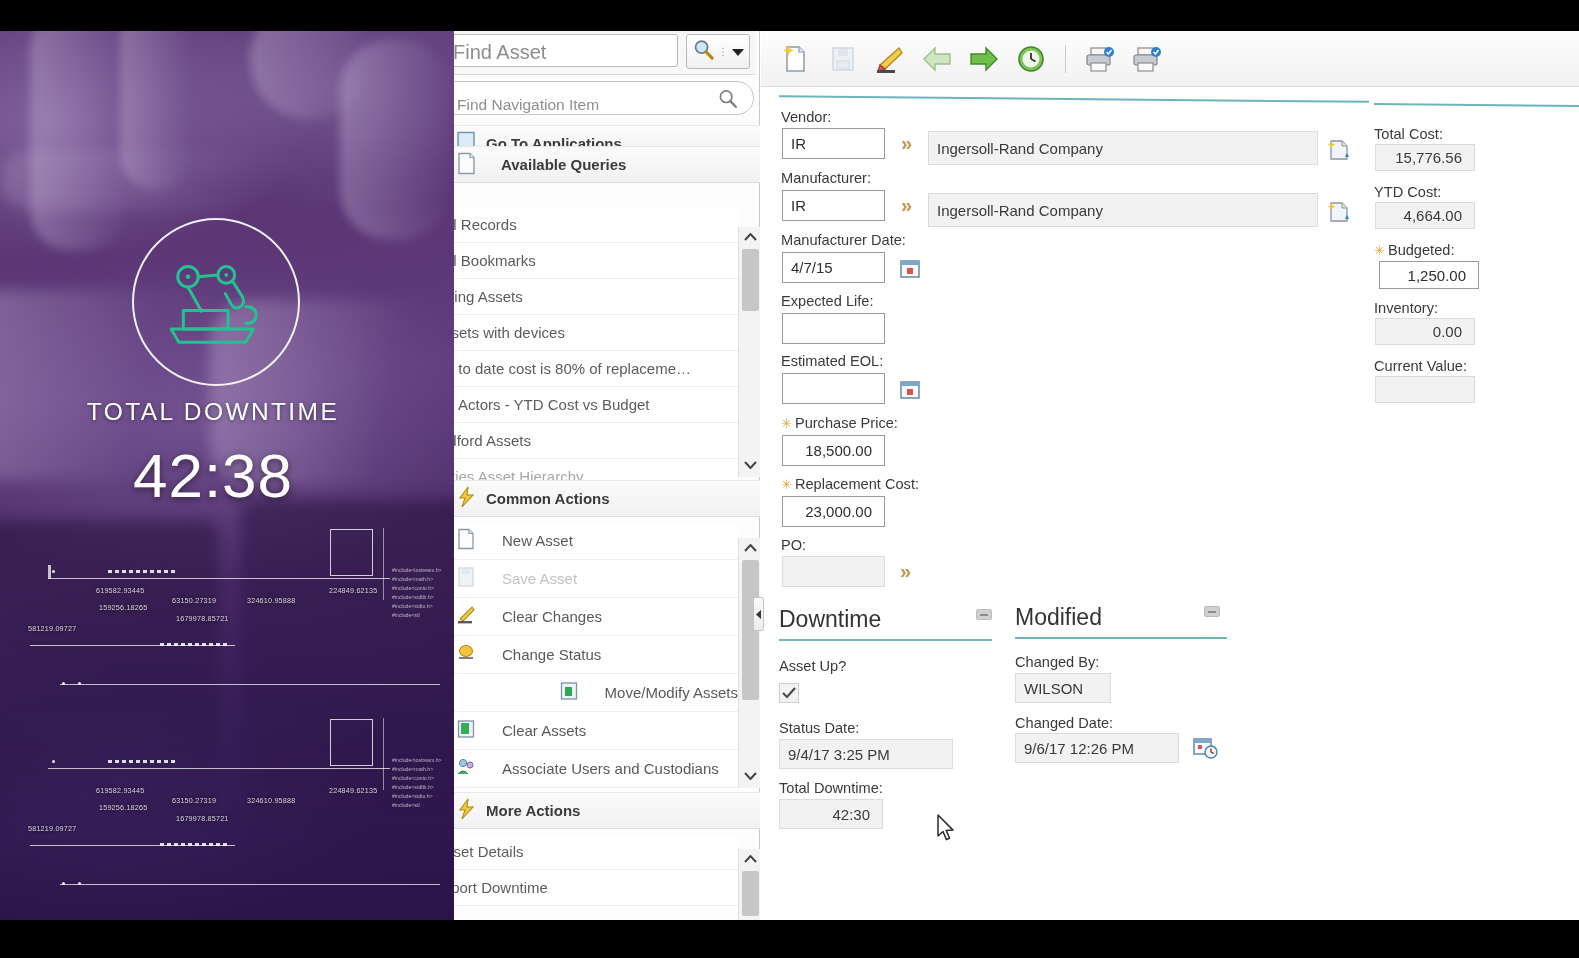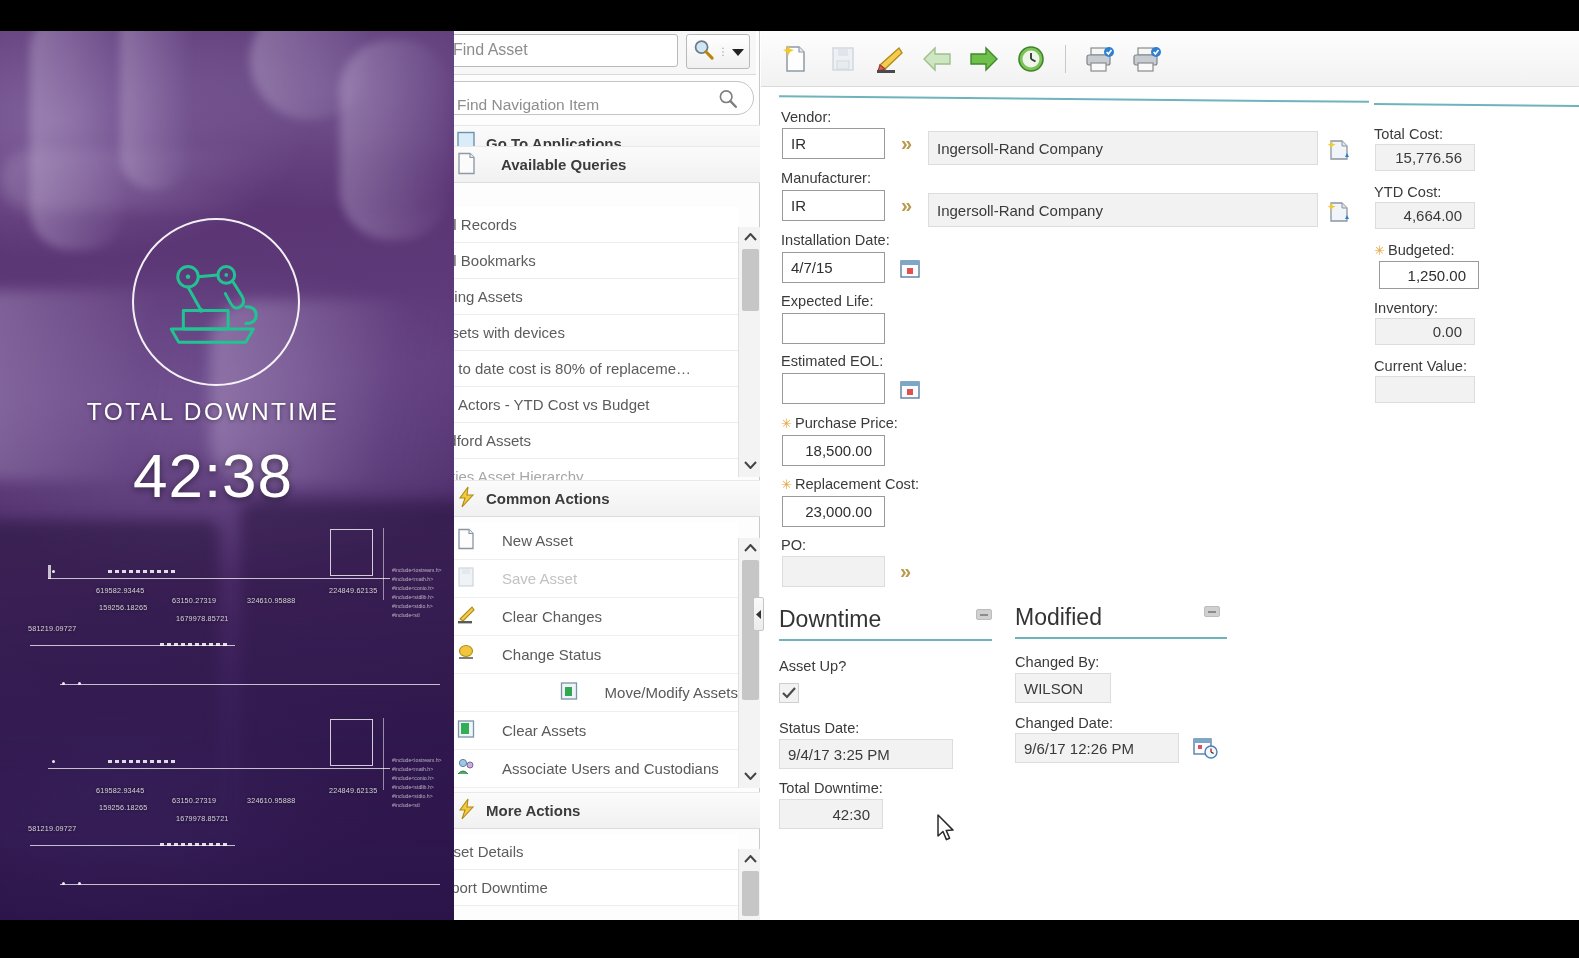--- a/index.html
+++ b/index.html
@@ -74,21 +74,21 @@
     position:absolute; left:0; top:0; width:306px; height:889px;
     background:#fdfdfd; border-right:1px solid #c9c9c9;
   }
   .find-asset-row{
     position:absolute; left:-4px; top:0; width:306px; height:44px; background:#f7f7f7;
     border-bottom:1px solid #d8d8d8;
   }
   .find-asset-input{
     position:absolute; left:-20px; top:3px; width:248px; height:33px;
     background:#fff; border:1px solid #b9b9b9; border-radius:3px;
-    font-size:16px; color:#8d8d8d; padding:6px 8px 0 22px; overflow:hidden; white-space:nowrap;
+    font-size:20px; color:#8d8d8d; padding:6px 8px 0 22px; overflow:hidden; white-space:nowrap;
   }
   .find-asset-btn{
     position:absolute; left:236px; top:3px; width:64px; height:35px;
     background:linear-gradient(#ffffff,#f0f0f0); border:1px solid #b9b9b9; border-radius:3px;
     display:flex; align-items:center; gap:3px; padding-left:5px;
   }
   .nav-search{
     position:absolute; left:-22px; top:50px; width:322px; height:34px;
     background:#fff; border:1px solid #c4c4c4; border-radius:17px;
     display:flex; align-items:flex-end; padding: 0 14px 0 24px;
@@ -540,21 +540,21 @@
       <div class="inp ro" style="left:167px; top:162px; width:390px; height:34px;">Ingersoll-Rand Company</div>
       <div style="position:absolute; left:567px; top:169px;">
         <svg width="23" height="24" viewBox="0 0 23 24">
             <path d="M3 3 h11 l5 5 v13 H3 Z" fill="#f1f5f9" stroke="#8a95a0" stroke-width="1.3"></path>
             <path d="M14 3 v5 h5" fill="#dde5ec" stroke="#8a95a0" stroke-width="1"></path>
             <polygon points="2,2 3.2,4.6 6,5.6 3.2,6.7 2,9.4 1,6.7 -1.6,5.6 1,4.6" fill="#f5c92a" transform="translate(1.5,1)"></polygon>
             <polygon points="19,15 21,19 17,19" fill="#2f7fd0"></polygon>
           </svg>
       </div>
 
-      <div class="fld-label" style="left:20px; top:201px;">Installation Date:</div>
+      <div class="fld-label" style="left:20px; top:201px;">Manufacturer Date:</div>
       <div class="inp" style="left:21px; top:221px; width:103px; height:31px;">4/7/15</div>
       <div style="position:absolute; left:138px; top:226px;">
         <svg width="22" height="22" viewBox="0 0 22 22">
             <rect x="2" y="4" width="18" height="16" fill="#fafcff" stroke="#5b7f9e" stroke-width="1.4"></rect>
             <rect x="2" y="4" width="18" height="4" fill="#7aa8c9"></rect>
             <rect x="8" y="11" width="6" height="6" fill="#e05252"></rect>
           </svg>
       </div>
 
       <div class="fld-label" style="left:20px; top:262px;">Expected Life:</div>

